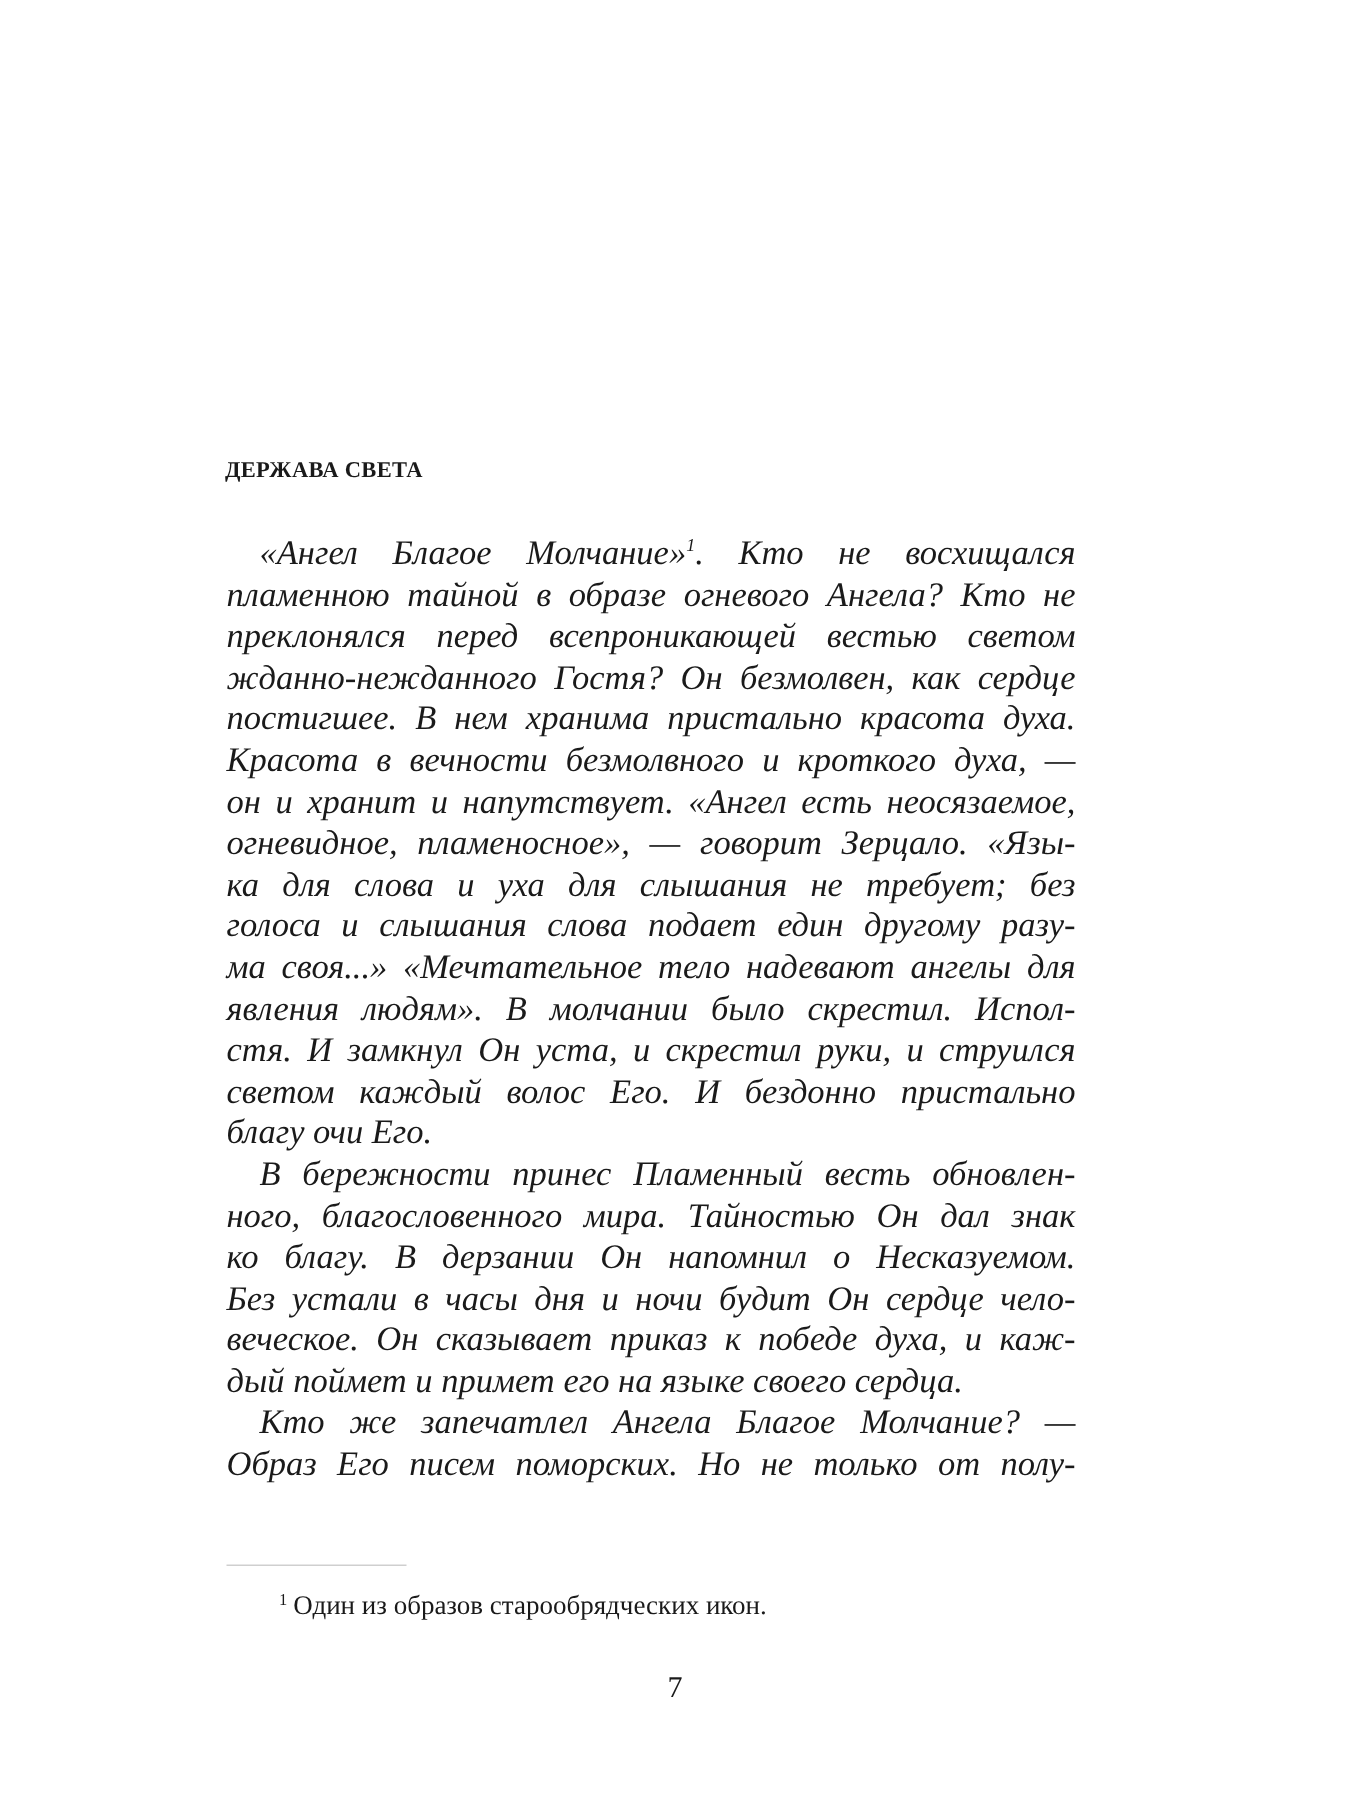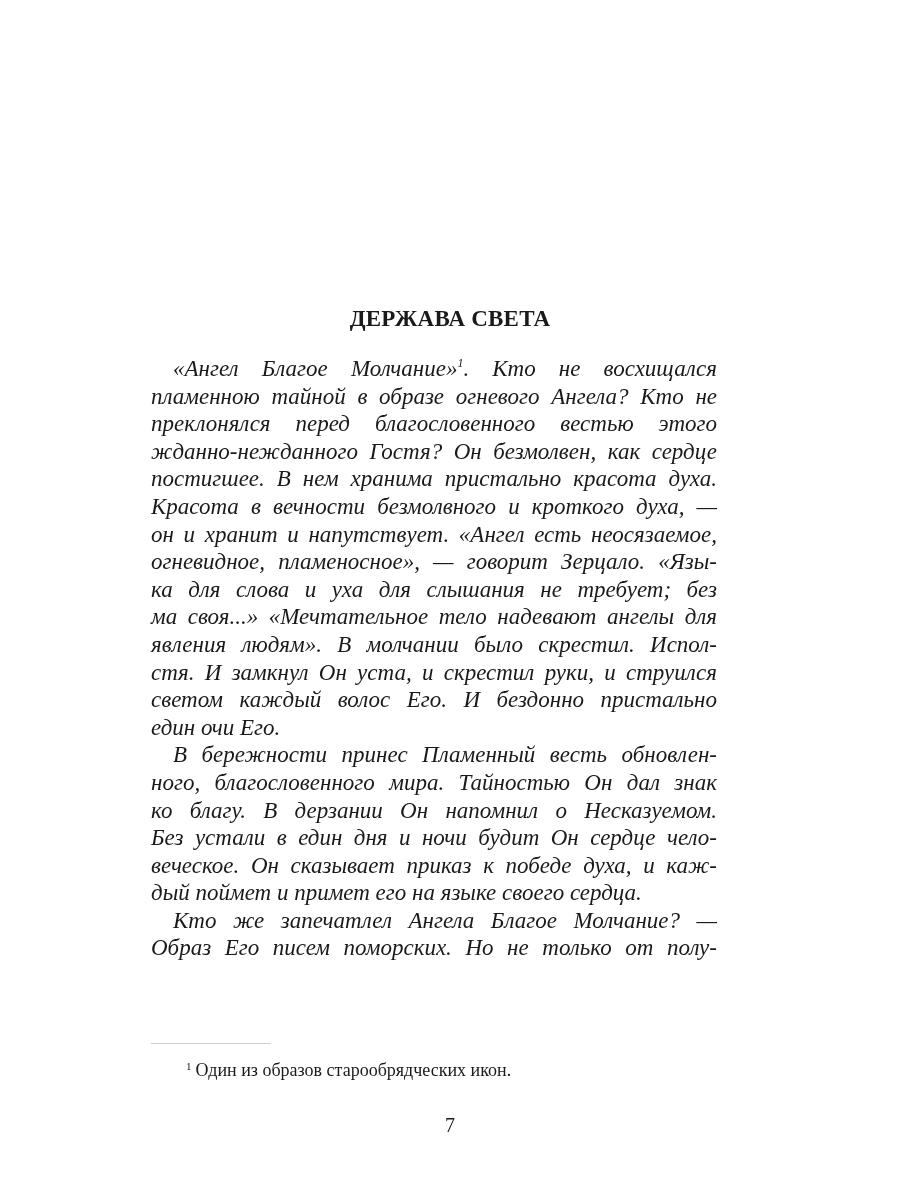--- a/index.html
+++ b/index.html
@@ -18,23 +18,22 @@
   .page {
     position: absolute;
     left: 0; top: 0;
     width: 900px; height: 1200px;
   }
   .title {
     position: absolute;
     left: 150px;
     width: 600px;
     top: 306px;
-    text-align: center;
     font-weight: bold;
-    font-size: 23px;
+    font-size: 15px;
     letter-spacing: 0.2px;
     margin: 0;
   }
   .body-text {
     position: absolute;
     left: 151px;
     width: 566px;
     top: 355px;
     font-style: italic;
   }
@@ -90,37 +89,38 @@
 <body>
 
 <div class="page">
 
   <h1 class="title">ДЕРЖАВА СВЕТА</h1>
 
   <div class="body-text">
 
     <span class="line indent"><span>«Ангел Благое Молчание»</span><sup class="fnref">1</sup><span>. Кто не восхищался</span></span>
     <span class="line">пламенною тайной в образе огневого Ангела? Кто не</span>
-    <span class="line">преклонялся перед благословенного вестью этого</span>
+    <span class="line">преклонялся перед всепроникающей вестью светом</span>
     <span class="line">жданно-нежданного Гостя? Он безмолвен, как сердце</span>
     <span class="line">постигшее. В нем хранима пристально красота духа.</span>
     <span class="line">Красота в вечности безмолвного и кроткого духа, —</span>
     <span class="line">он и хранит и напутствует. «Ангел есть неосязаемое,</span>
     <span class="line">огневидное, пламеносное», — говорит Зерцало. «Язы-</span>
     <span class="line">ка для слова и уха для слышания не требует; без</span>
+    <span class="line">голоса и слышания слова подает един другому разу-</span>
     <span class="line">ма своя...» «Мечтательное тело надевают ангелы для</span>
     <span class="line">явления людям». В молчании было скрестил. Испол-</span>
     <span class="line">стя. И замкнул Он уста, и скрестил руки, и струился</span>
     <span class="line">светом каждый волос Его. И бездонно пристально</span>
-    <span class="line last">един очи Его.</span>
+    <span class="line last">благу очи Его.</span>
 
     <span class="line indent">В бережности принес Пламенный весть обновлен-</span>
     <span class="line">ного, благословенного мира. Тайностью Он дал знак</span>
     <span class="line">ко благу. В дерзании Он напомнил о Несказуемом.</span>
-    <span class="line">Без устали в един дня и ночи будит Он сердце чело-</span>
+    <span class="line">Без устали в часы дня и ночи будит Он сердце чело-</span>
     <span class="line">веческое. Он сказывает приказ к победе духа, и каж-</span>
     <span class="line last">дый поймет и примет его на языке своего сердца.</span>
 
     <span class="line indent">Кто же запечатлел Ангела Благое Молчание? —</span>
     <span class="line">Образ Его писем поморских. Но не только от полу-</span>
   </div>
 
   <div class="footnote-rule"></div>
 
   <div class="footnote">

